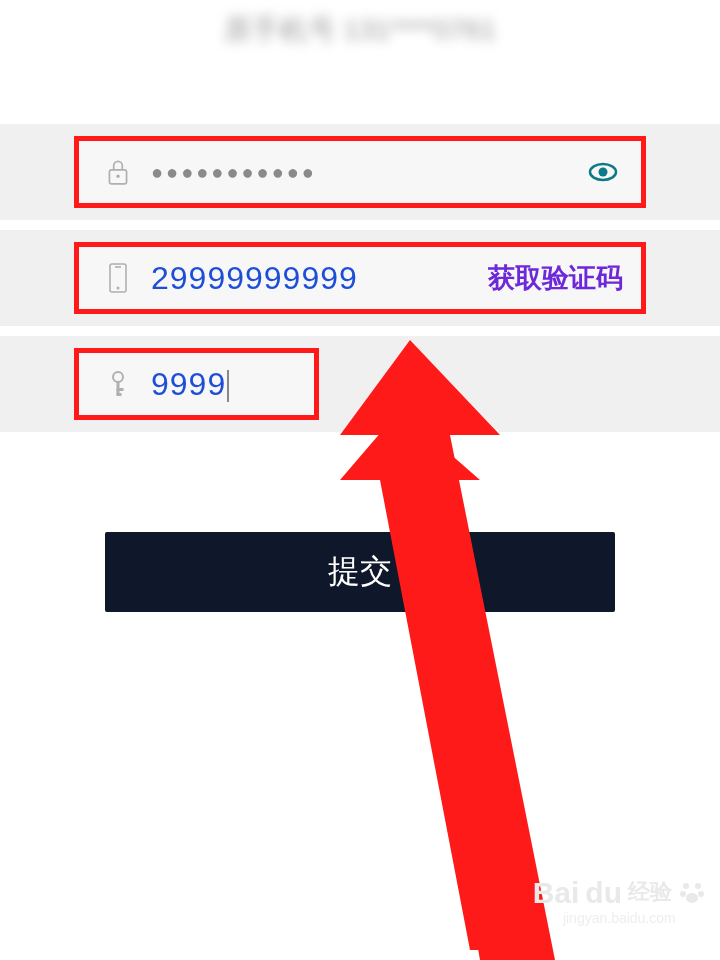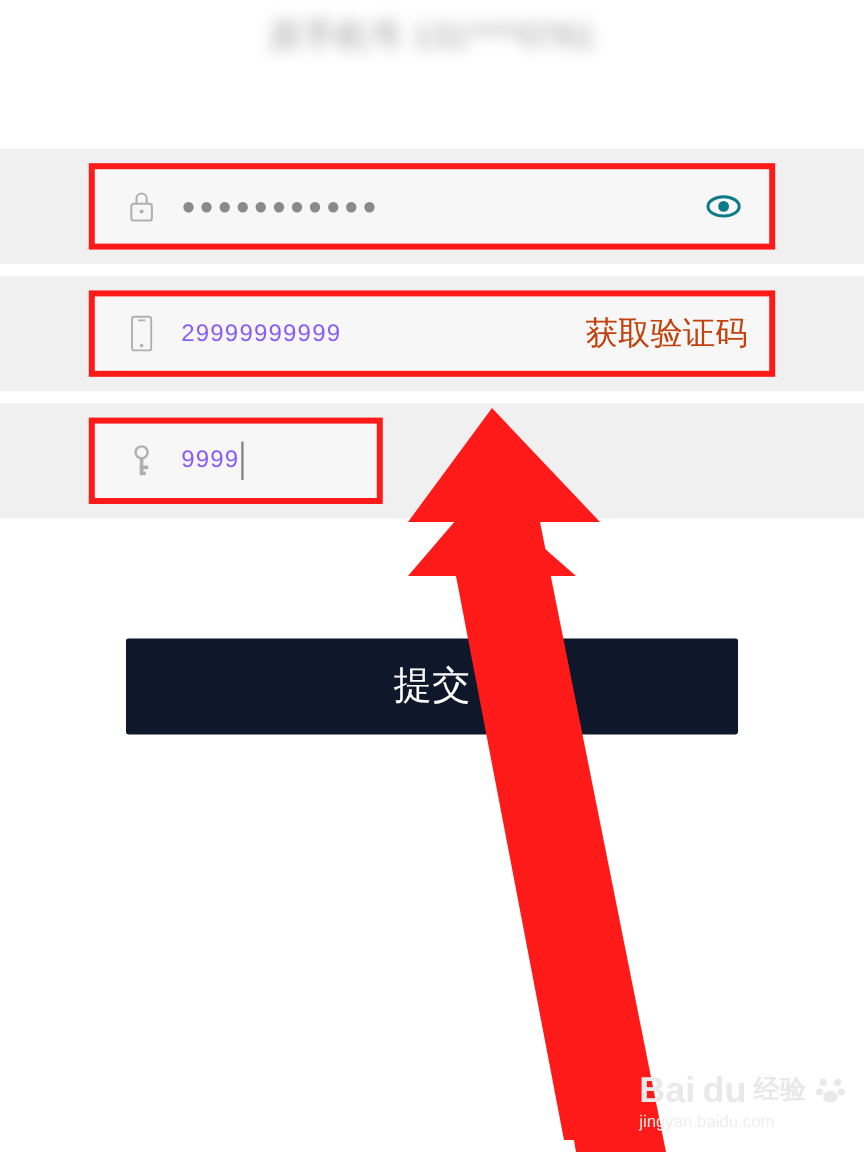--- a/index.html
+++ b/index.html
@@ -43,43 +43,44 @@
     }
     .icon-slot {
       width: 42px;
       display: flex;
       align-items: center;
       justify-content: center;
       color: #b0b0b0;
     }
     .input-text {
       flex: 1;
-      font-size: 20px;
-      color: #8b5cf6;
+      font-size: 32px;
+      color: #1d4ed8;
       padding-left: 12px;
       letter-spacing: 1px;
     }
     .input-password {
       flex: 1;
       font-size: 20px;
       color: #8a8a8a;
       padding-left: 12px;
       letter-spacing: 3px;
     }
     .eye-slot {
       width: 40px;
       display: flex;
       align-items: center;
       justify-content: center;
       color: #0d7a8a;
     }
     .action-link {
       font-size: 27px;
-      color: #c2410c;
+      color: #6d28d9;
       padding-left: 10px;
+      font-weight: bold;
     }
     .caret {
       display: inline-block;
       width: 2px;
       height: 32px;
       background: #888;
       vertical-align: middle;
       margin-left: 1px;
     }
     .submit-wrap {
@@ -103,23 +104,23 @@
     .arrow-overlay {
       position: absolute;
       top: 340px;
       left: 340px;
       width: 350px;
       height: 620px;
       pointer-events: none;
     }
     .watermark {
       position: absolute;
-      bottom: 18px;
+      bottom: 34px;
       right: 14px;
-      text-align: left;
+      text-align: center;
       color: #e9e9e9;
       line-height: 1.1;
     }
     .watermark .brand {
       font-size: 30px;
       font-weight: 600;
       display: flex;
       align-items: center;
       justify-content: flex-end;
       gap: 6px;

